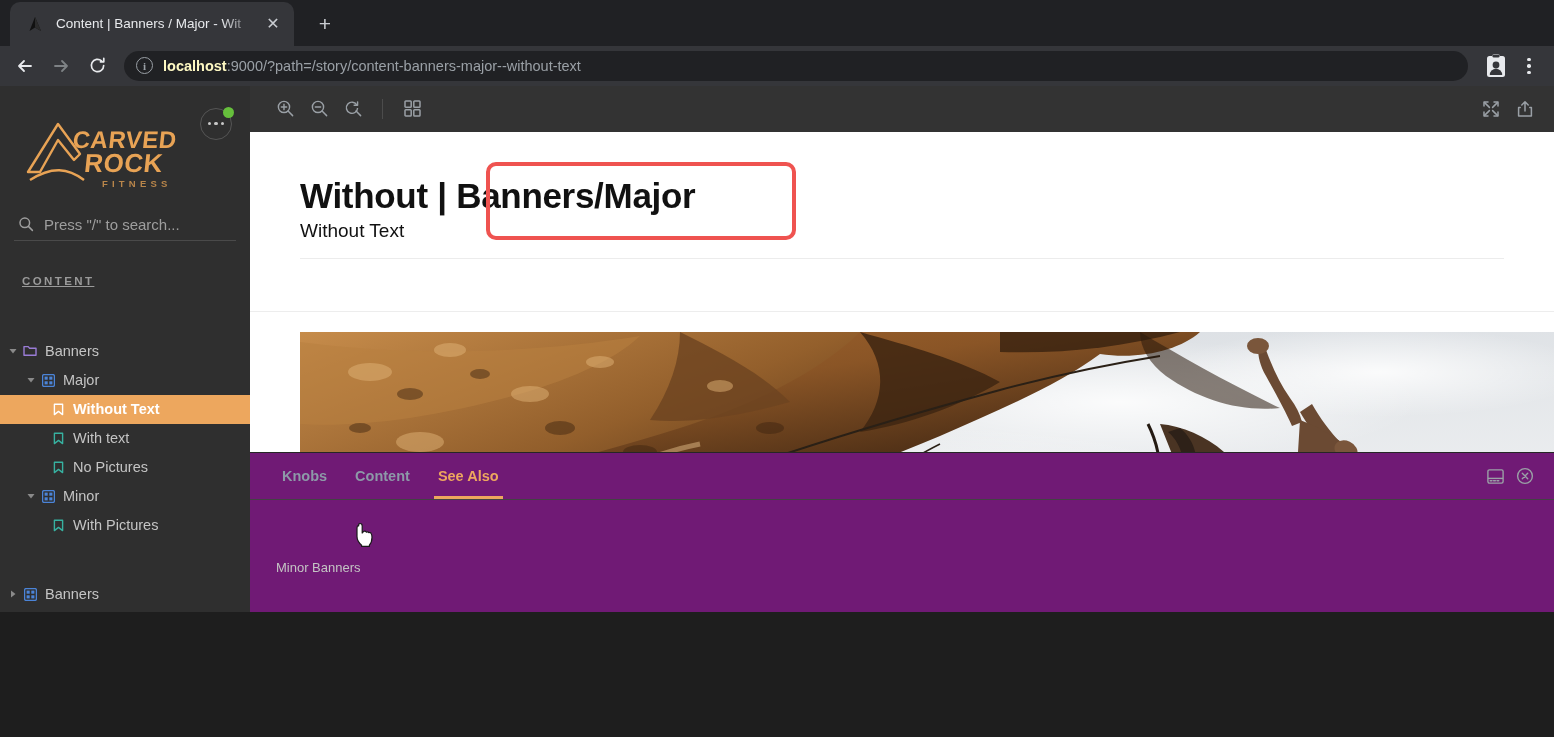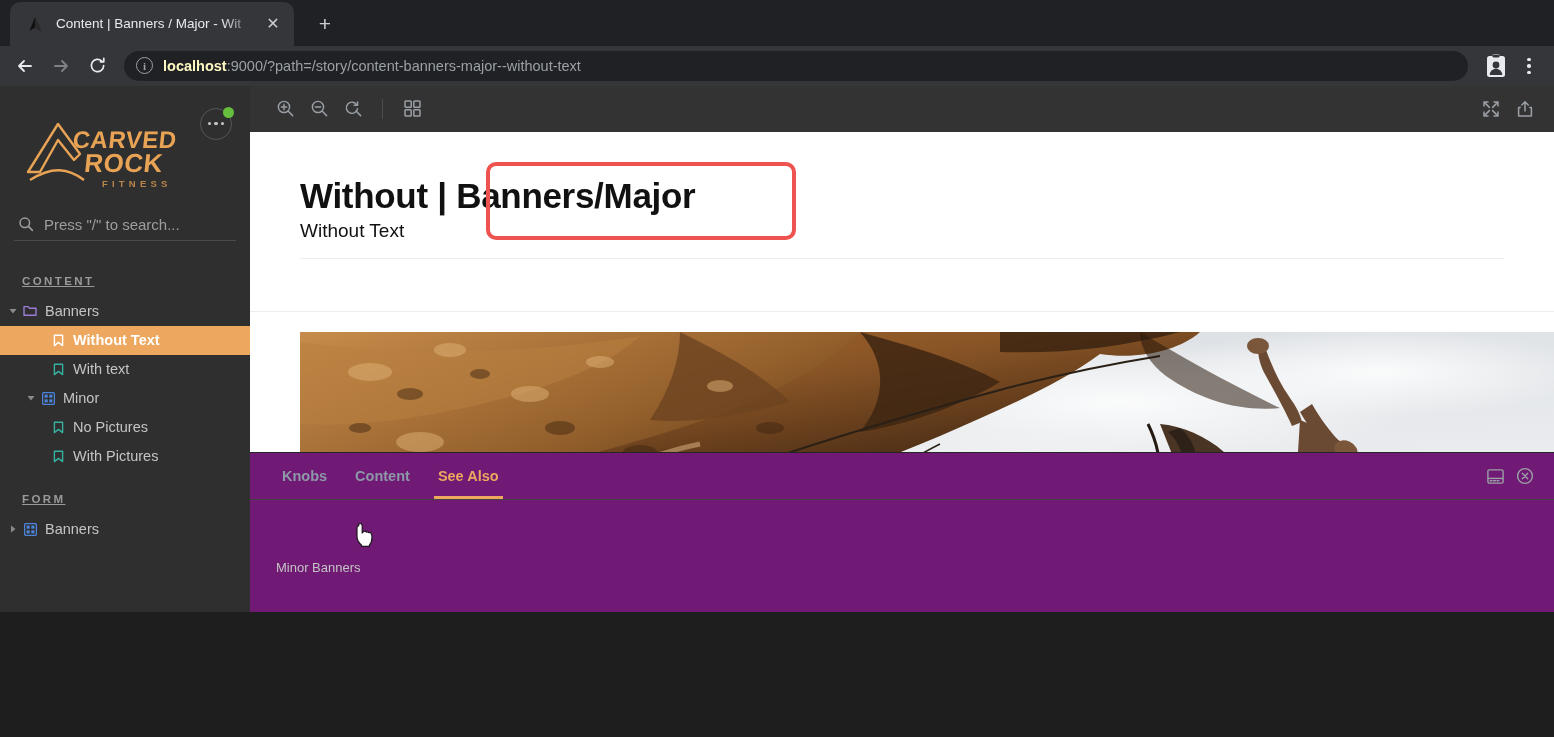--- a/index.html
+++ b/index.html
@@ -113,21 +113,21 @@
   .node {
     display: flex; align-items: center; height: 29px;
     color: #c4c4c4; font-size: 14.5px; position: relative; white-space: nowrap;
   }
   .node .caret {
     width: 14px; flex: 0 0 14px; display: flex; align-items: center; justify-content: center;
     color: #8a8a8a; font-size: 8px;
   }
   .node .nicon { width: 20px; flex: 0 0 20px; display: flex; align-items: center; justify-content: center; }
   .node .nlabel { padding-left: 5px; }
-  .node.depth0 { padding-left: 6px; }
+  .node.depth0 { padding-left: 6px; margin-top: 40px; }
   .node.depth1 { padding-left: 24px; }
   .node.depth2 { padding-left: 48px; }
   .node.selected { background: #eda75e; color: #ffffff; font-weight: bold; }
 
   
   .main { flex: 1 1 auto; display: flex; flex-direction: column; min-width: 0; background: #2f2f2f; }
   .toolbar {
     height: 46px; flex: 0 0 46px; display: flex; align-items: center;
     padding: 0 14px 0 20px; background: #333333; gap: 4px;
   }
@@ -288,76 +288,92 @@
               </svg>
           </span>
           <span class="nicon">
             <svg width="14" height="12" viewBox="0 0 14 12" fill="none" stroke="#9a7cd6" stroke-width="1.4">
               <path d="M1 3.2 V10.2 H13 V3.2 H6.6 L5.2 1.6 H1 Z" stroke-linejoin="round"></path>
             </svg>
           </span>
           <span class="nlabel">Banners</span>
         </div>
 
-
-        <div class="node depth2 selected">
-          <span class="nicon">
-            <svg width="11" height="13" viewBox="0 0 11 13" fill="none" stroke="#ffffff" stroke-width="1.4">
-              <path d="M1.4 1.2 H9.6 V11.6 L5.5 8.4 L1.4 11.6 Z" stroke-linejoin="round"></path>
-            </svg>
-          </span>
-          <span class="nlabel">Without Text</span>
-        </div>
-
-        <div class="node depth2">
-          <span class="nicon">
-            <svg width="11" height="13" viewBox="0 0 11 13" fill="none" stroke="#37b1a0" stroke-width="1.4">
-              <path d="M1.4 1.2 H9.6 V11.6 L5.5 8.4 L1.4 11.6 Z" stroke-linejoin="round"></path>
-            </svg>
-          </span>
-          <span class="nlabel">With text</span>
-        </div>
-
         <div class="node depth1">
           <span class="caret">
             <svg width="8" height="8" viewBox="0 0 8 8">
                 <path d="M0.5 2 L7.5 2 L4 6.5 Z" fill="#8a8a8a"></path>
               </svg>
           </span>
           <span class="nicon">
             <svg width="13" height="13" viewBox="0 0 13 13">
               <rect x="0.6" y="0.6" width="11.8" height="11.8" rx="1.4" fill="none" stroke="#4b84d8" stroke-width="1.3"></rect>
               <rect x="2.6" y="2.6" width="3.1" height="3.1" fill="#4b84d8"></rect>
               <rect x="7.3" y="2.6" width="3.1" height="3.1" fill="#4b84d8"></rect>
               <rect x="2.6" y="7.3" width="3.1" height="3.1" fill="#4b84d8"></rect>
               <rect x="7.3" y="7.3" width="3.1" height="3.1" fill="#4b84d8"></rect>
             </svg>
           </span>
-          <span class="nlabel">Minor</span>
+          <span class="nlabel">Major</span>
+        </div>
+
+        <div class="node depth2 selected">
+          <span class="nicon">
+            <svg width="11" height="13" viewBox="0 0 11 13" fill="none" stroke="#ffffff" stroke-width="1.4">
+              <path d="M1.4 1.2 H9.6 V11.6 L5.5 8.4 L1.4 11.6 Z" stroke-linejoin="round"></path>
+            </svg>
+          </span>
+          <span class="nlabel">Without Text</span>
         </div>
 
         <div class="node depth2">
           <span class="nicon">
             <svg width="11" height="13" viewBox="0 0 11 13" fill="none" stroke="#37b1a0" stroke-width="1.4">
               <path d="M1.4 1.2 H9.6 V11.6 L5.5 8.4 L1.4 11.6 Z" stroke-linejoin="round"></path>
             </svg>
           </span>
-          <span class="nlabel">No Pictures</span>
+          <span class="nlabel">With text</span>
         </div>
 
         <div class="node depth2">
           <span class="nicon">
             <svg width="11" height="13" viewBox="0 0 11 13" fill="none" stroke="#37b1a0" stroke-width="1.4">
               <path d="M1.4 1.2 H9.6 V11.6 L5.5 8.4 L1.4 11.6 Z" stroke-linejoin="round"></path>
             </svg>
           </span>
+          <span class="nlabel">No Pictures</span>
+        </div>
+
+        <div class="node depth1">
+          <span class="caret">
+            <svg width="8" height="8" viewBox="0 0 8 8">
+                <path d="M0.5 2 L7.5 2 L4 6.5 Z" fill="#8a8a8a"></path>
+              </svg>
+          </span>
+          <span class="nicon">
+            <svg width="13" height="13" viewBox="0 0 13 13">
+              <rect x="0.6" y="0.6" width="11.8" height="11.8" rx="1.4" fill="none" stroke="#4b84d8" stroke-width="1.3"></rect>
+              <rect x="2.6" y="2.6" width="3.1" height="3.1" fill="#4b84d8"></rect>
+              <rect x="7.3" y="2.6" width="3.1" height="3.1" fill="#4b84d8"></rect>
+              <rect x="2.6" y="7.3" width="3.1" height="3.1" fill="#4b84d8"></rect>
+              <rect x="7.3" y="7.3" width="3.1" height="3.1" fill="#4b84d8"></rect>
+            </svg>
+          </span>
+          <span class="nlabel">Minor</span>
+        </div>
+
+        <div class="node depth2">
+          <span class="nicon">
+            <svg width="11" height="13" viewBox="0 0 11 13" fill="none" stroke="#37b1a0" stroke-width="1.4">
+              <path d="M1.4 1.2 H9.6 V11.6 L5.5 8.4 L1.4 11.6 Z" stroke-linejoin="round"></path>
+            </svg>
+          </span>
           <span class="nlabel">With Pictures</span>
         </div>
 
-        <div class="sec-head second">FORM</div>
 
         <div class="node depth0">
           <span class="caret">
             <svg width="8" height="8" viewBox="0 0 8 8">
                 <path d="M2 0.5 L6.5 4 L2 7.5 Z" fill="#8a8a8a"></path>
               </svg>
           </span>
           <span class="nicon">
             <svg width="13" height="13" viewBox="0 0 13 13">
               <rect x="0.6" y="0.6" width="11.8" height="11.8" rx="1.4" fill="none" stroke="#4b84d8" stroke-width="1.3"></rect>

